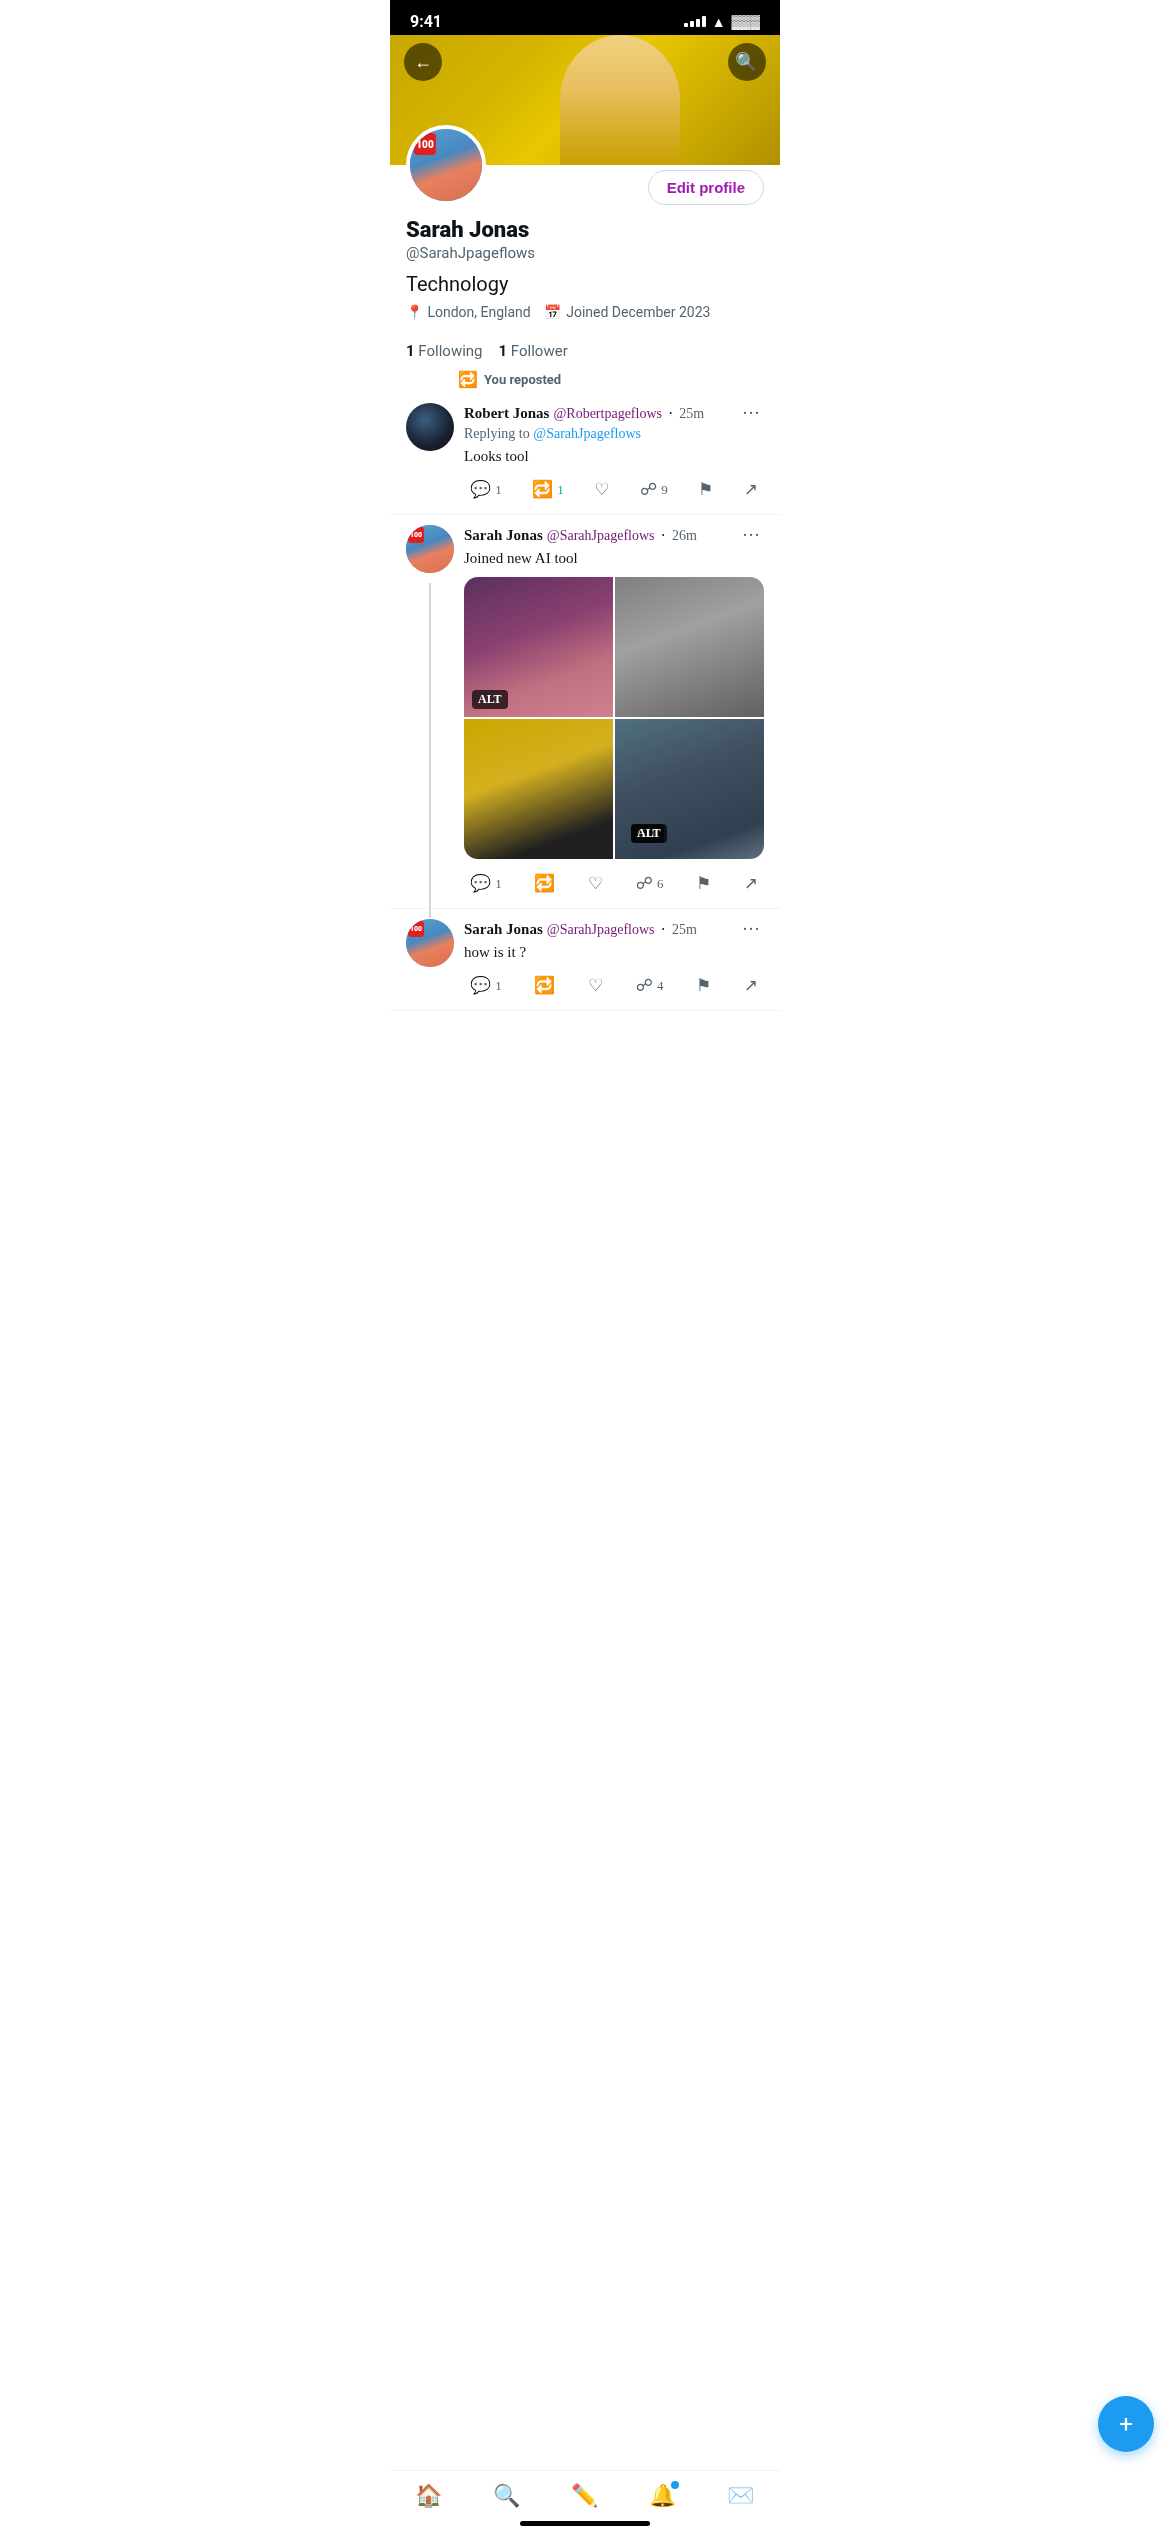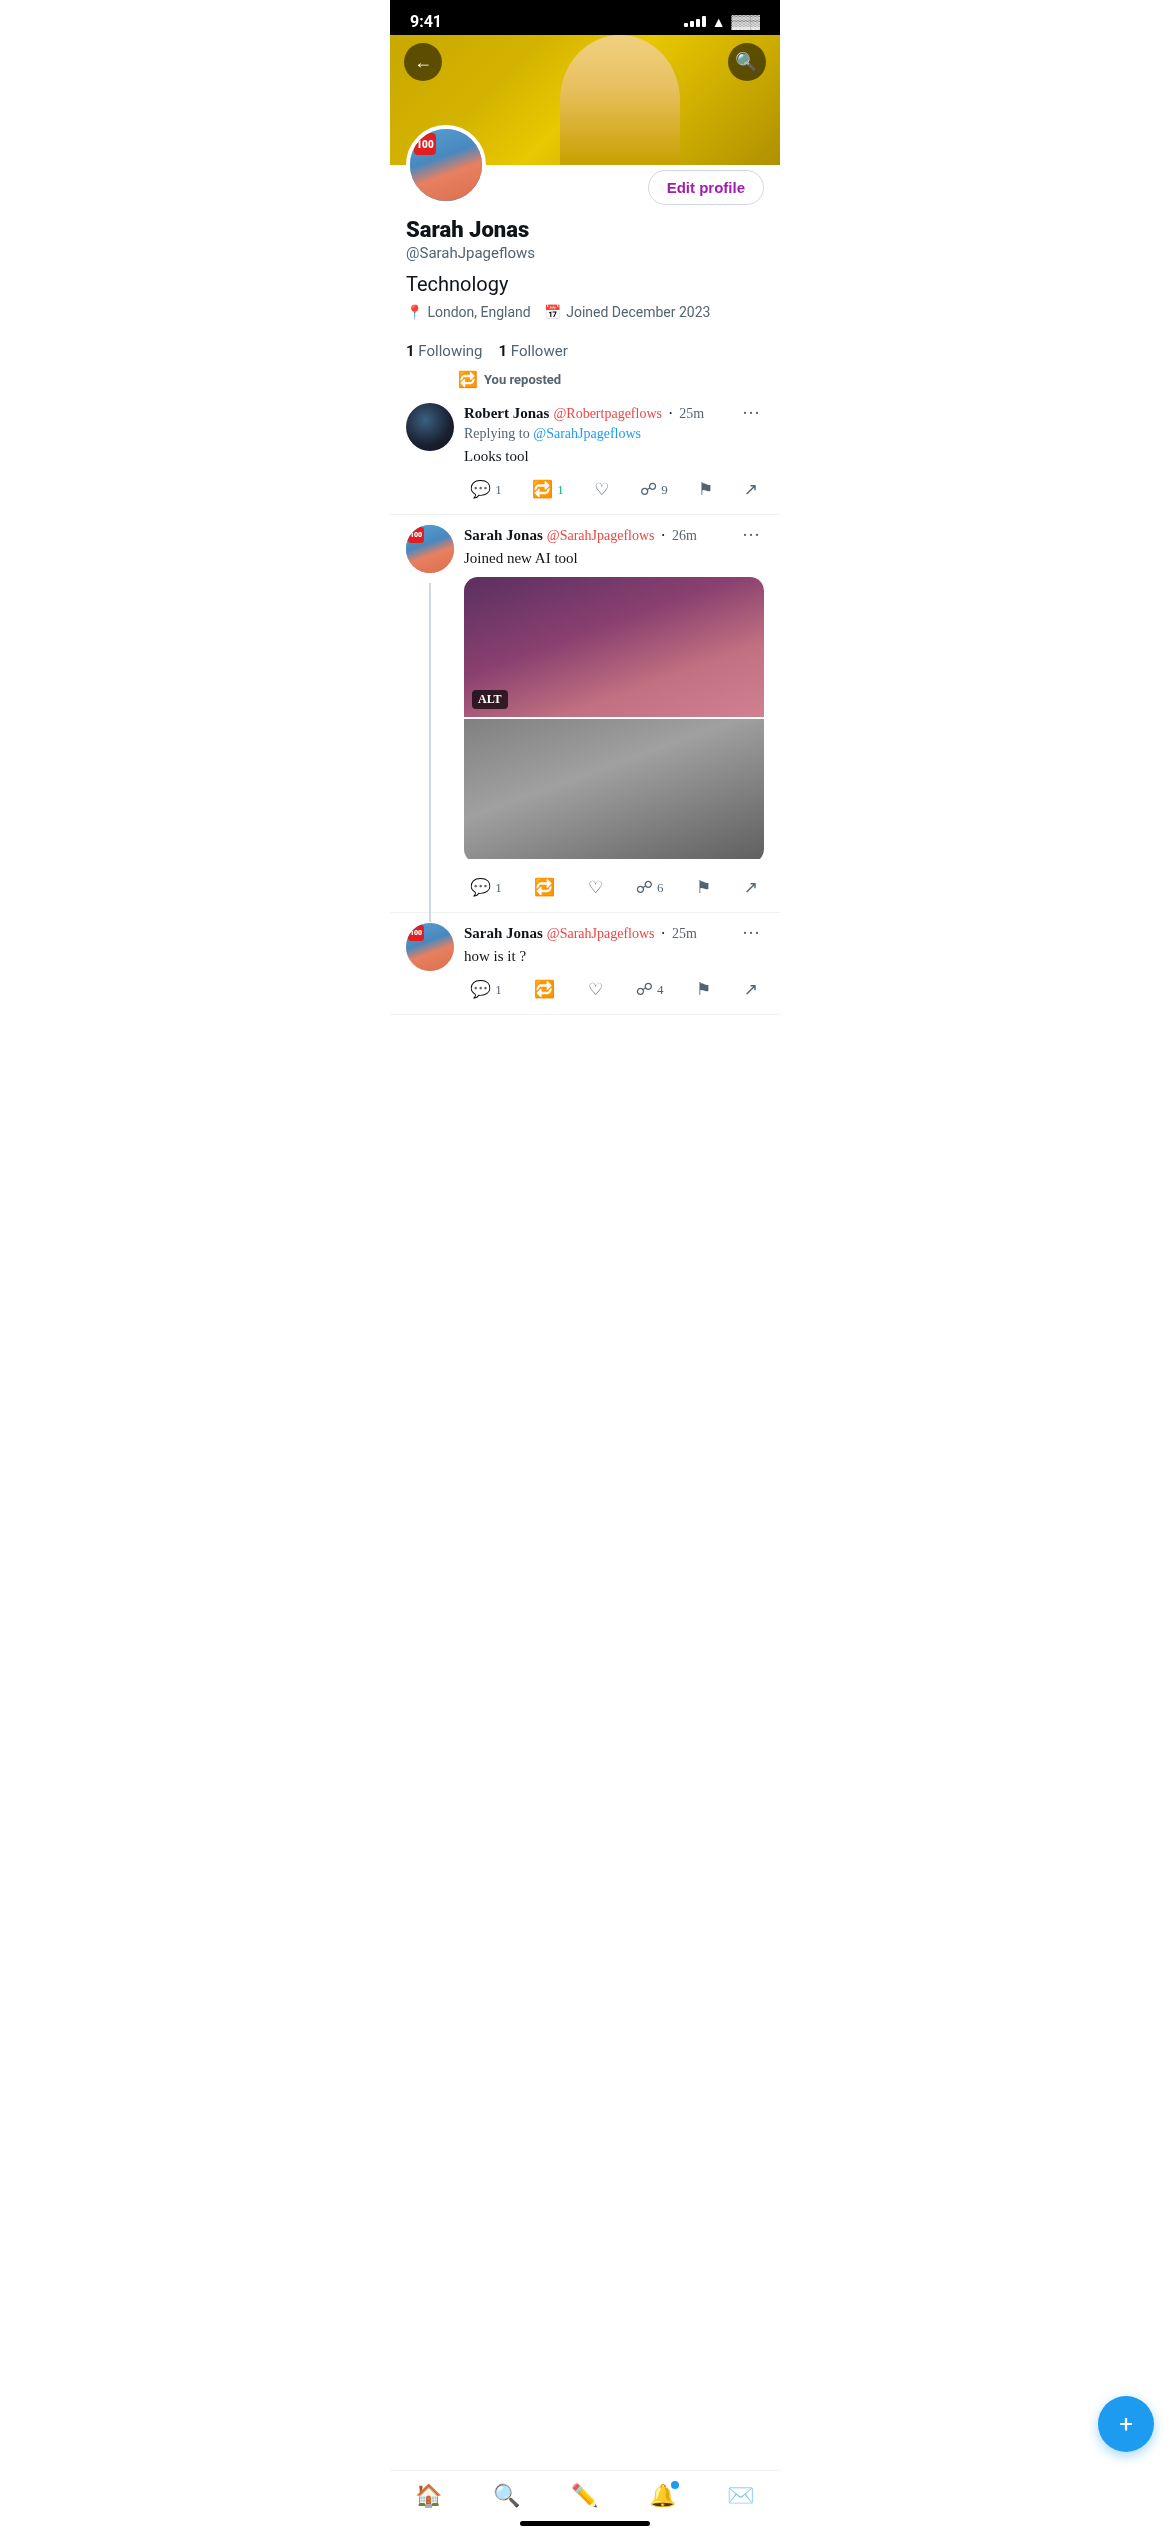--- a/index.html
+++ b/index.html
@@ -283,21 +283,21 @@
       flex-wrap: wrap;
       flex: 1;
     }
     .tweet-author-name {
       font-size: 15px;
       font-weight: 700;
       color: #0f1419;
     }
     .tweet-author-handle {
       font-size: 14px;
-      color: #ef4444;
+      color: #701a75;
     }
     .tweet-time {
       font-size: 14px;
       color: #536471;
     }
     .tweet-more {
       color: #536471;
       font-size: 18px;
       cursor: pointer;
       padding: 0 4px;
@@ -333,21 +333,21 @@
       cursor: pointer;
       padding: 4px 6px;
     }
     .action-btn.retweet-active { color: #00ba7c; }
     .action-btn .count { font-size: 13px; }
     .action-icon { font-size: 17px; }
 
     
     .media-grid {
       display: grid;
-      grid-template-columns: 1fr;
+      grid-template-columns: 1fr 1fr;
       grid-template-rows: 140px 140px;
       gap: 2px;
       border-radius: 14px;
       overflow: hidden;
       margin-bottom: 10px;
     }
     .media-cell {
       background: #888;
       position: relative;
       overflow: hidden;

